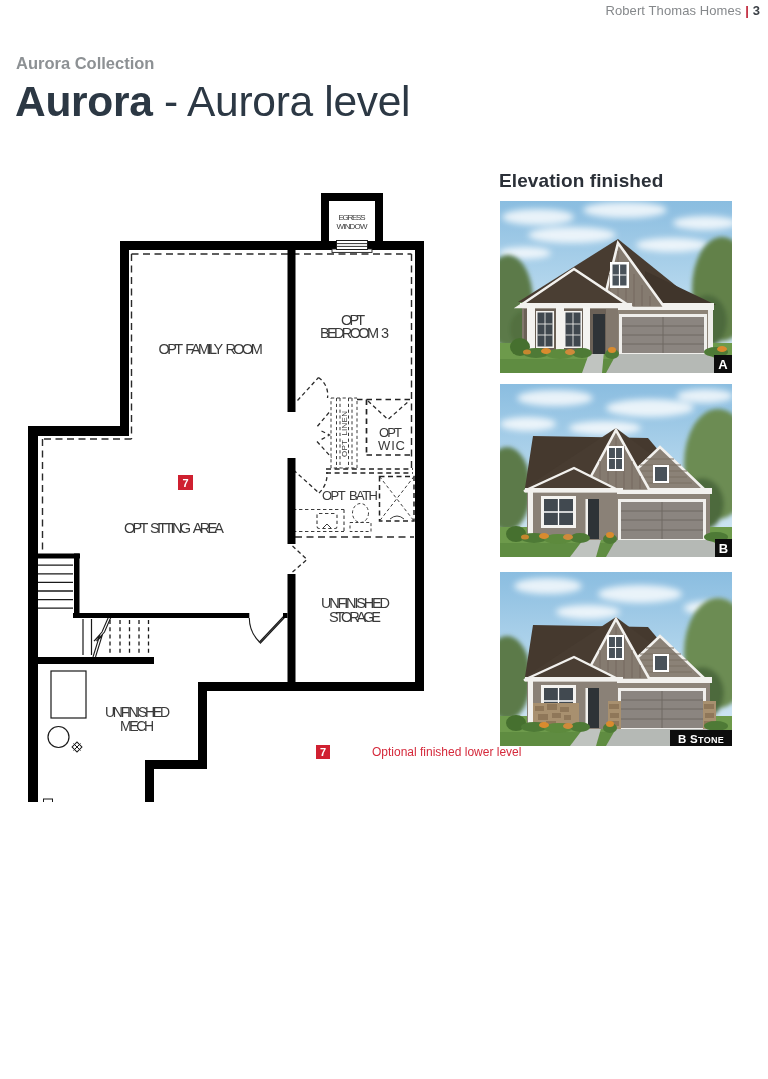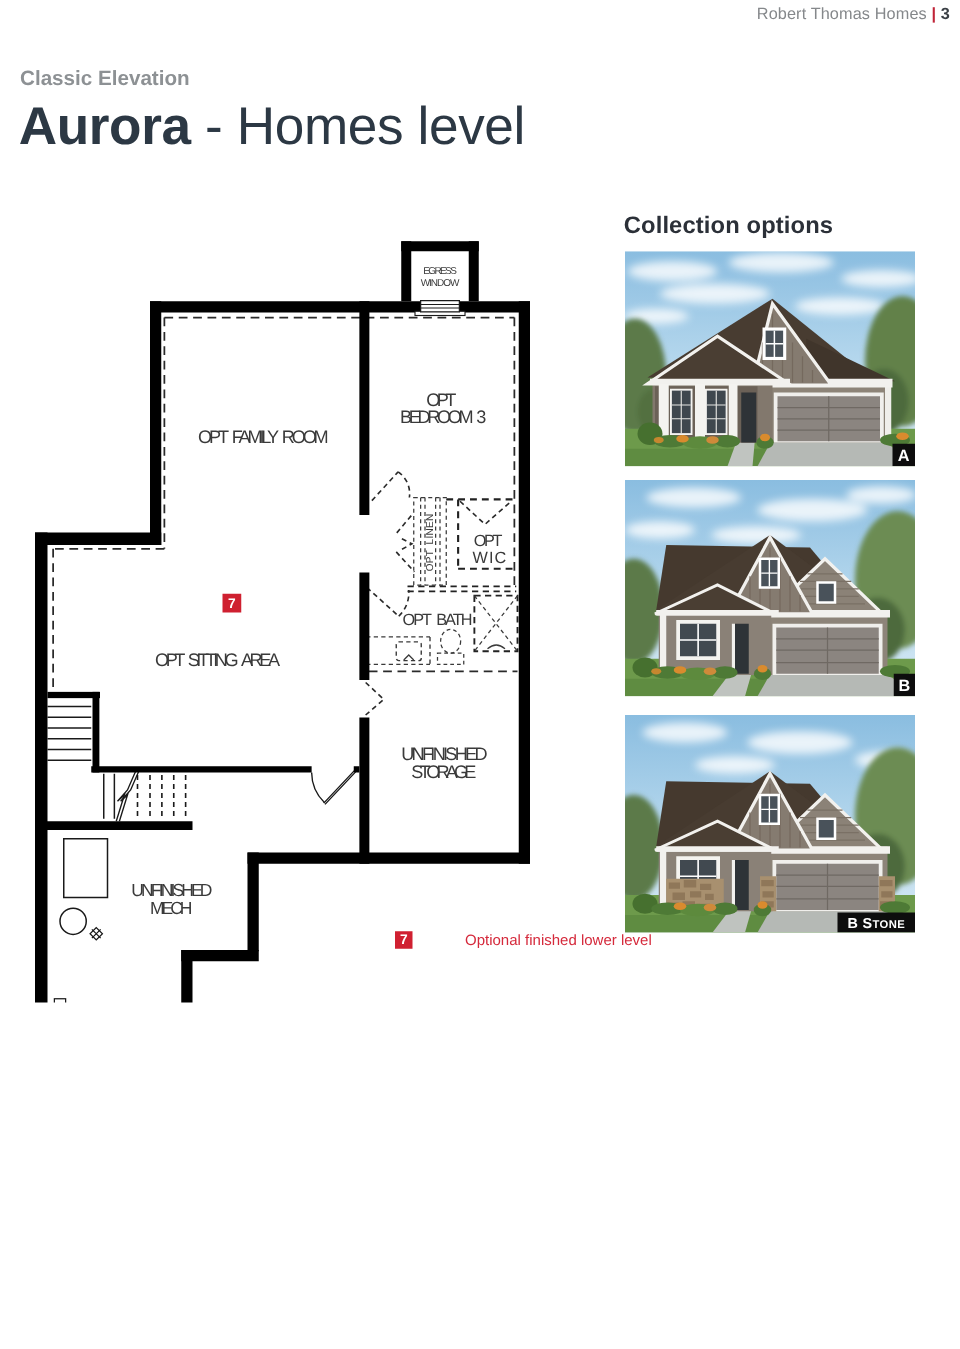--- a/index.html
+++ b/index.html
@@ -5,25 +5,25 @@
   body{width:768px;height:1079px;font-family:"Liberation Sans",sans-serif;}
   .abs{position:absolute;}
   #page{position:relative;width:768px;height:802px;overflow:hidden;background:#fff;}
   svg text{font-family:"Liberation Sans",sans-serif;}
 </style></head>
 <body>
 <div id="page">
 
 <div class="abs" style="left:0;top:3px;width:760px;text-align:right;font-size:13px;color:#85888b;letter-spacing:.1px;">Robert Thomas Homes <span style="color:#c02438;font-weight:bold;">|</span> <span style="color:#3a3f45;font-weight:bold;">3</span></div>
 
-<div class="abs" style="left:16px;top:54px;font-size:16.5px;font-weight:bold;color:#8d9194;letter-spacing:0;">Classic Elevation</div>
-
-<div class="abs" style="left:15px;top:77px;font-size:42.5px;line-height:50px;color:#2c3844;letter-spacing:-0.3px;"><span style="font-weight:bold;text-align:right;">Aurora</span> <span style="font-weight:normal;">- Homes level</span></div>
-
-<div class="abs" style="left:499px;top:170px;font-size:19px;font-weight:bold;color:#2b3038;letter-spacing:.1px;">Collection options</div>
+<div class="abs" style="left:16px;top:54px;font-size:16.5px;font-weight:bold;color:#8d9194;letter-spacing:0;">Aurora Collection</div>
+
+<div class="abs" style="left:15px;top:77px;font-size:42.5px;line-height:50px;color:#2c3844;letter-spacing:-0.3px;"><span style="font-weight:bold;text-align:right;">Aurora</span> <span style="font-weight:normal;">- Aurora level</span></div>
+
+<div class="abs" style="left:499px;top:170px;font-size:19px;font-weight:bold;color:#2b3038;letter-spacing:.1px;">Elevation finished</div>
 
 <svg class="abs" style="left:0;top:0;" width="768" height="1079" viewBox="0 0 768 1079">
   <g fill="none" stroke-linecap="butt">
 
     <g stroke="#2a2a2a" stroke-width="1.4" stroke-dasharray="7 4.5">
       <path d="M131.5 254 H411.5 M411.5 254 V470 M131.5 254 V439 M131.5 439 H42.5 M42.5 439 V554"></path>
       <path d="M295 537 H414"></path>
     </g>
 
     <g stroke="#1a1a1a" stroke-width="1.3">

